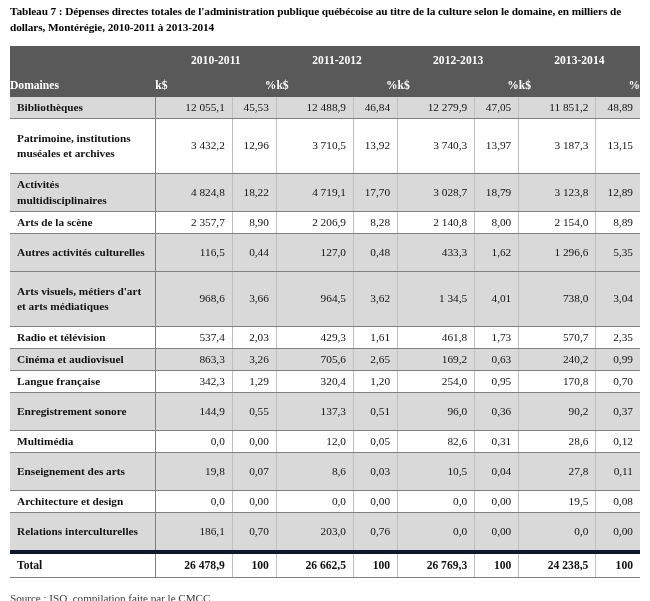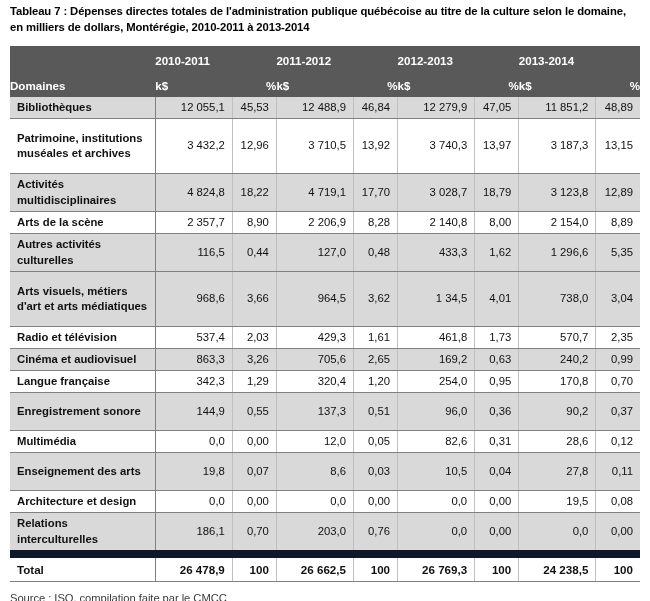--- a/index.html
+++ b/index.html
@@ -12,20 +12,21 @@
     background: #ffffff;
     font-family: "Liberation Sans", sans-serif;
     color: #1a1a1a;
     overflow: hidden;
   }
   .page {
     position: relative;
     width: 650px;
     height: 601px;
     box-sizing: border-box;
+    font-family: Liberation Serif, serif;
   }
   .caption {
     position: absolute;
     left: 10px;
     top: 4px;
     width: 616px;
     font-size: 11.3px;
     font-weight: bold;
     line-height: 15.5px;
     letter-spacing: -0.1px;
@@ -62,21 +63,21 @@
     font-weight: bold;
     padding-bottom: 1px;
   }
   thead tr.units th {
     height: 24px;
     vertical-align: bottom;
     font-size: 11.6px;
     font-weight: bold;
     padding-bottom: 5px;
   }
-  th.year-span { text-align: left; padding-left: 8px; }
+  th.year-span { text-align: center; padding-left: 8px; }
   th.unit-k    { text-align: left; padding-left: 8px; }
   th.unit-p    { text-align: right; padding-right: 7px; }
   th.dom-head  { text-align: left; padding-left: 6px; margin-left: 12px; }
 
   
   tbody td {
     border-right: 1px solid #bfbfbf;
     border-bottom: 1px solid #808080;
     padding: 0 7px;
     font-size: 11.3px;
@@ -97,21 +98,21 @@
 
   tbody tr.shade td { background: #d9d9d9; }
   tbody tr.plain td { background: #ffffff; }
 
   tbody tr.r1 td { height: 21px; }
   tbody tr.r2 td { height: 37px; }
   tbody tr.r3 td { height: 54px; }
 
   tbody tr.total td {
     background: #ffffff;
-    border-top: 8px solid #0f172a;
+    border-top: 4px solid #0f172a;
     border-bottom: 1px solid #808080;
     font-weight: bold;
     height: 23px;
     font-size: 11.6px;
   }
   tbody tr.total td.dom { border-right: 1px solid #808080; }
 
   .source {
     position: absolute;
     left: 10px;

